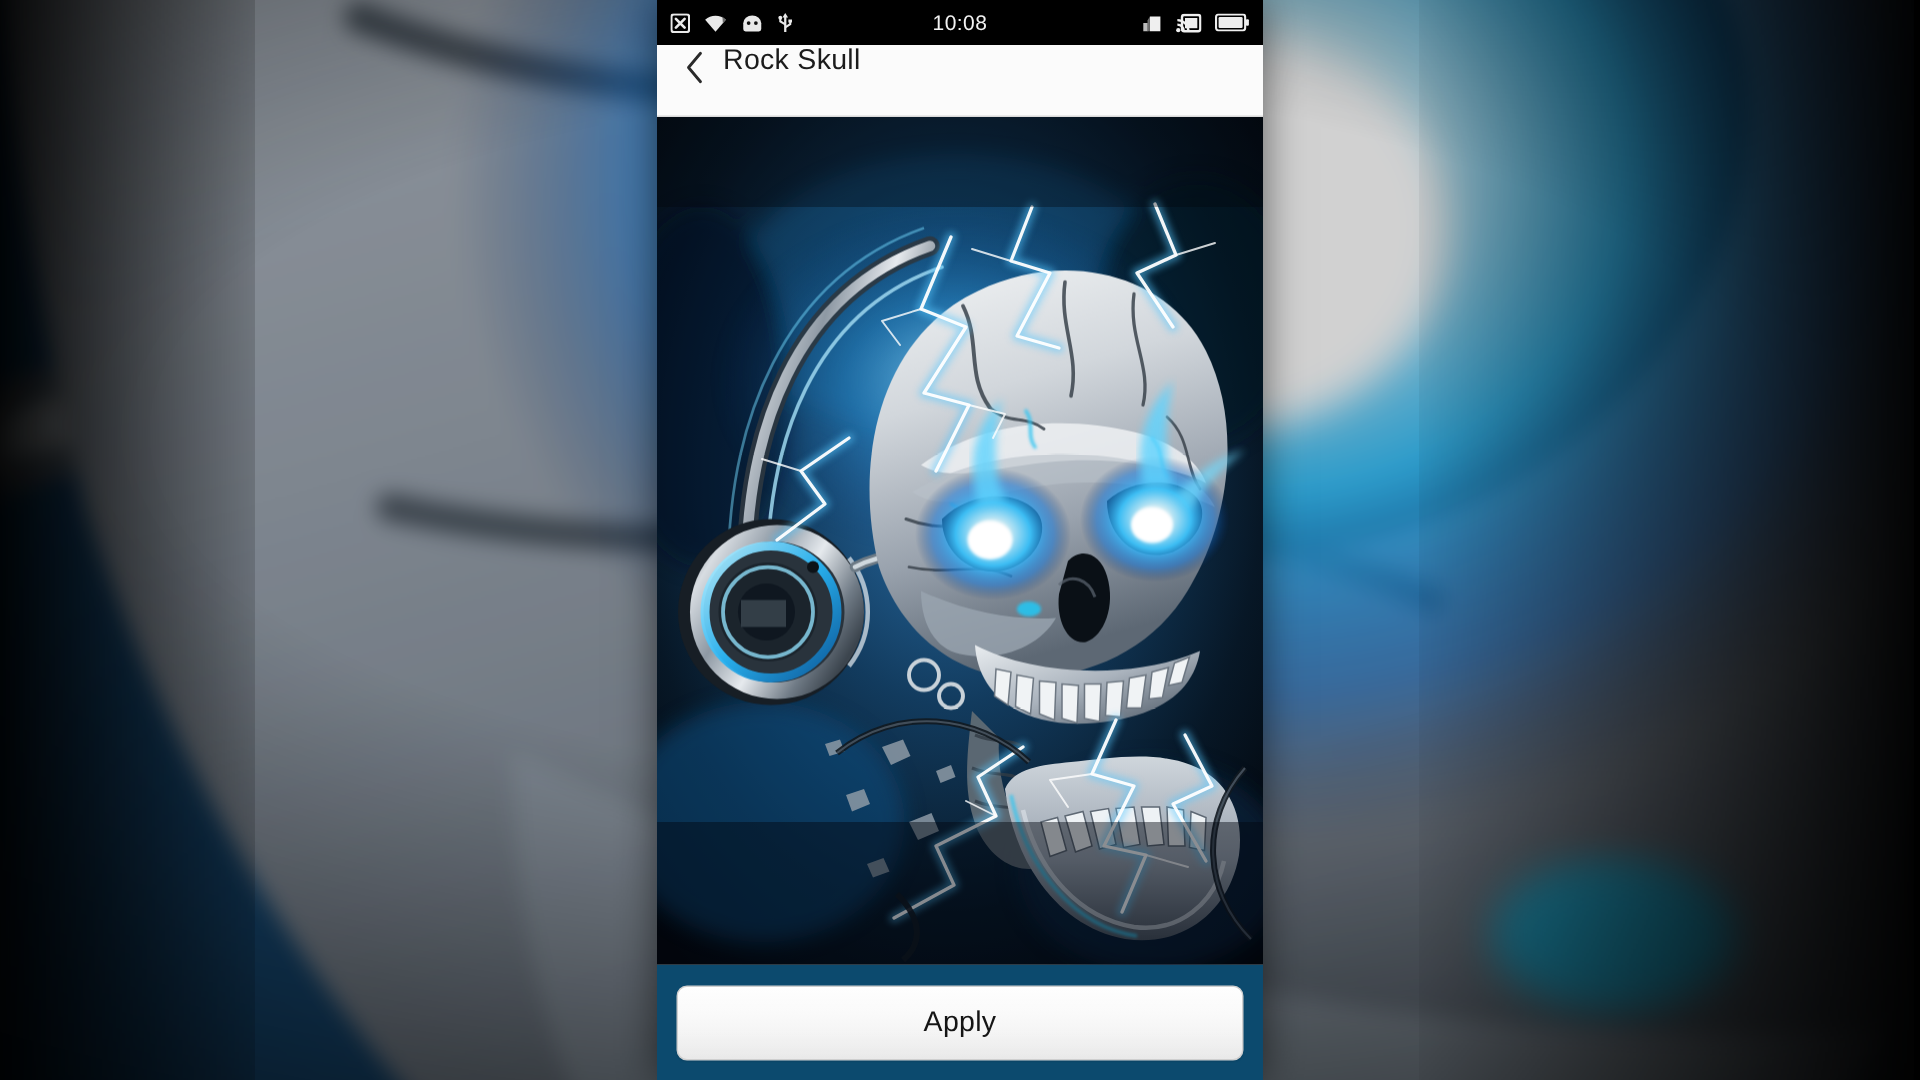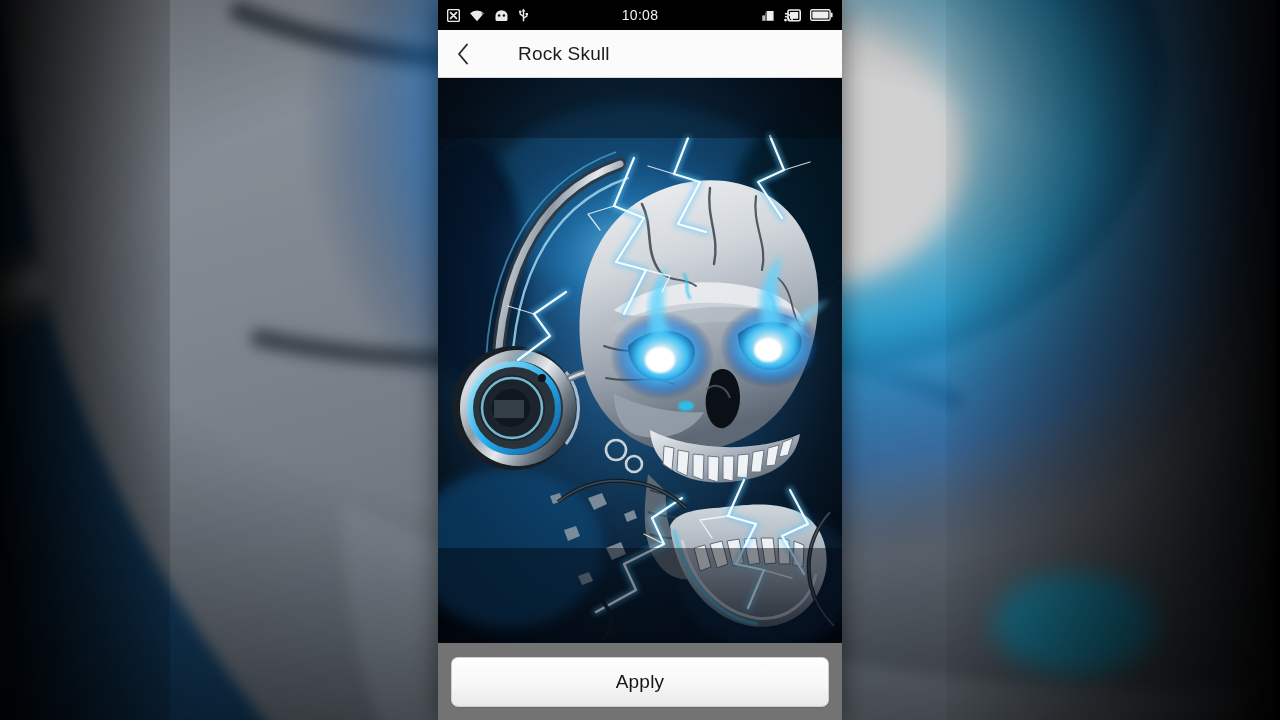--- a/index.html
+++ b/index.html
@@ -43,40 +43,40 @@
   .sb-left{ display:flex; align-items:center; gap:9px; }
   .sb-right{ display:flex; align-items:center; gap:9px; margin-left:auto; }
   .sb-clock{
     position:absolute; left:0; right:0; text-align:center;
     font-size:14px; letter-spacing:.3px; color:#f2f2f2; pointer-events:none;
   }
   .ico{ display:block; }
 
   
   .titlebar{
-    height:48px; background:#fbfbfb; display:flex; align-items:center;
-    padding-left:12px; border-bottom:1px solid #dadada;gap:36px;
+    height:48px; background:#fbfbfb; display:flex; 
+    padding-left:12px; border-bottom:1px solid #dadada;
   }
   .back-btn{
     width:26px; height:30px; display:flex; align-items:center; justify-content:center;
     cursor:pointer;
   }
   .title-text{
     font-size:19px; color:#1c1c1c; margin-left:6px; font-weight:400; letter-spacing:.2px;
   }
 
   
   .preview{
     position:relative; height:565px; width:100%; overflow:hidden; background:#04070d;
   }
   .preview .art{ position:absolute; inset:0; }
 
   
   .actionbar{
-    height:77px; background:#737373; display:flex; align-items:center; justify-content:center;
+    height:77px; background:#0c4a6e; display:flex; align-items:center; justify-content:center;
   }
   .btn-group{
     width:378px; height:50px; display:flex;
     background:linear-gradient(180deg,#fdfdfd 0%,#f4f4f4 52%,#e9e9e9 100%);
     border:1px solid #cfcfcf; border-radius:7px;
     box-shadow:0 1px 1px rgba(0,0,0,.08), inset 0 1px 0 #fff;
     overflow:hidden;
   }
   .gbtn{
     flex:1; display:flex; align-items:center; justify-content:center;

